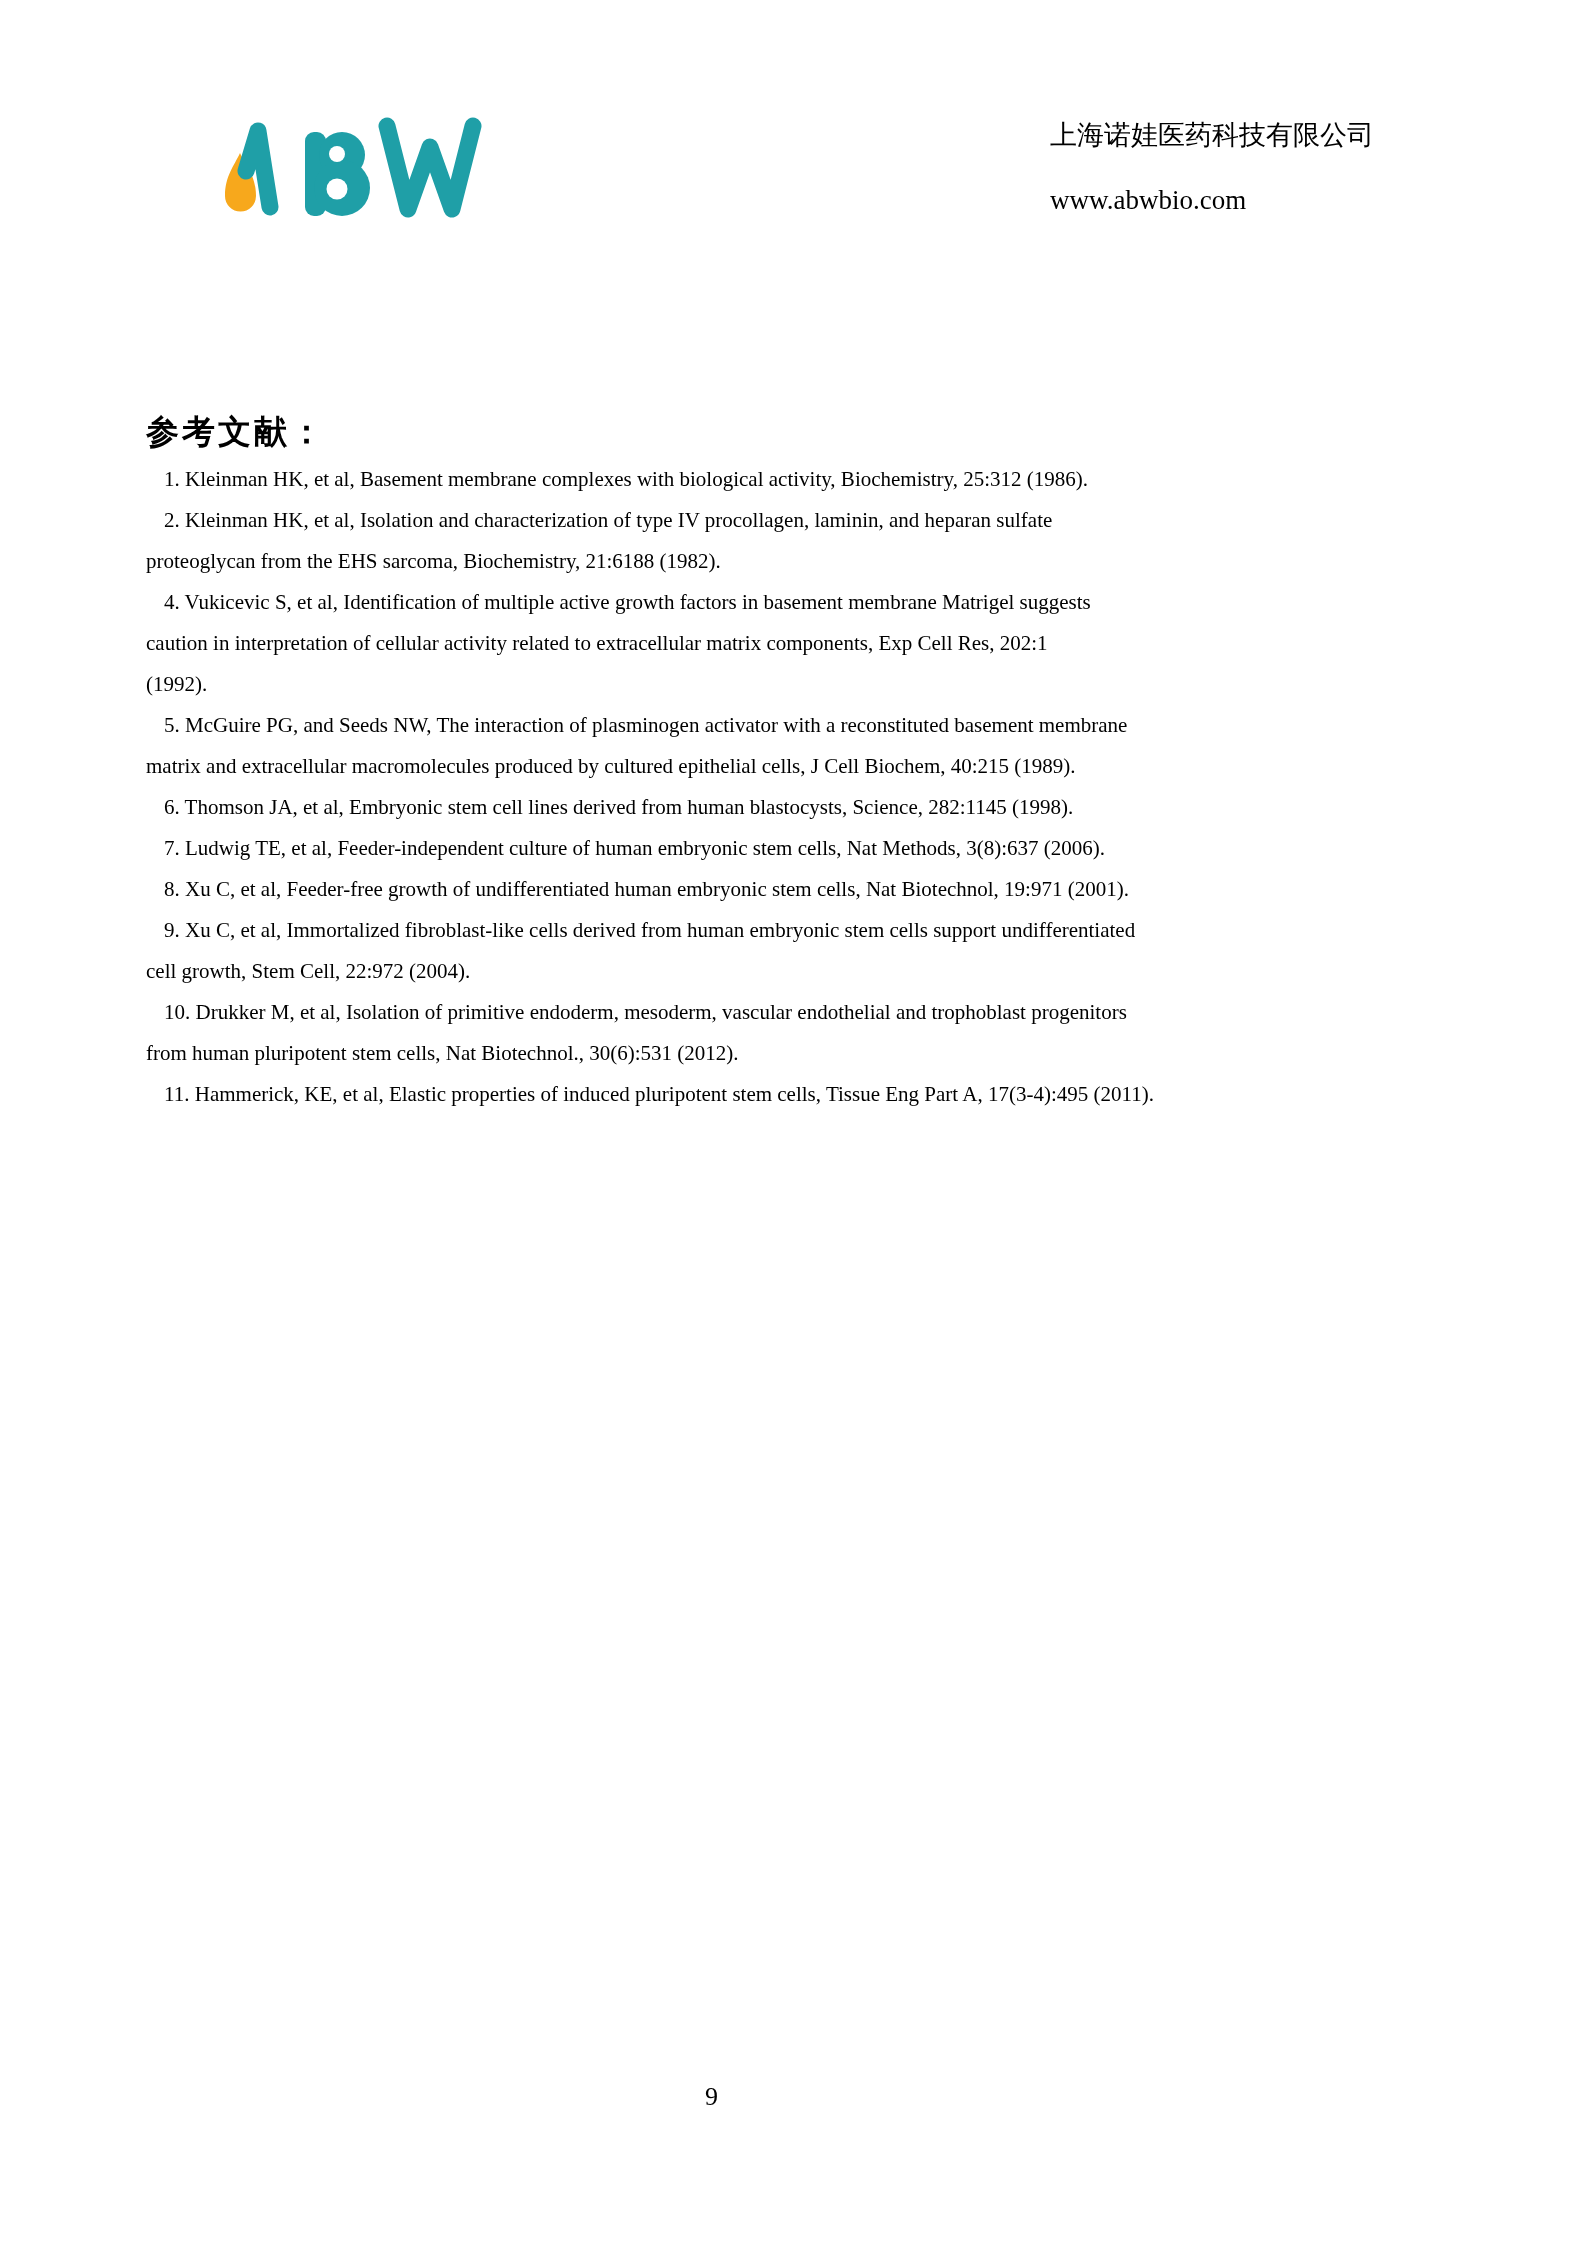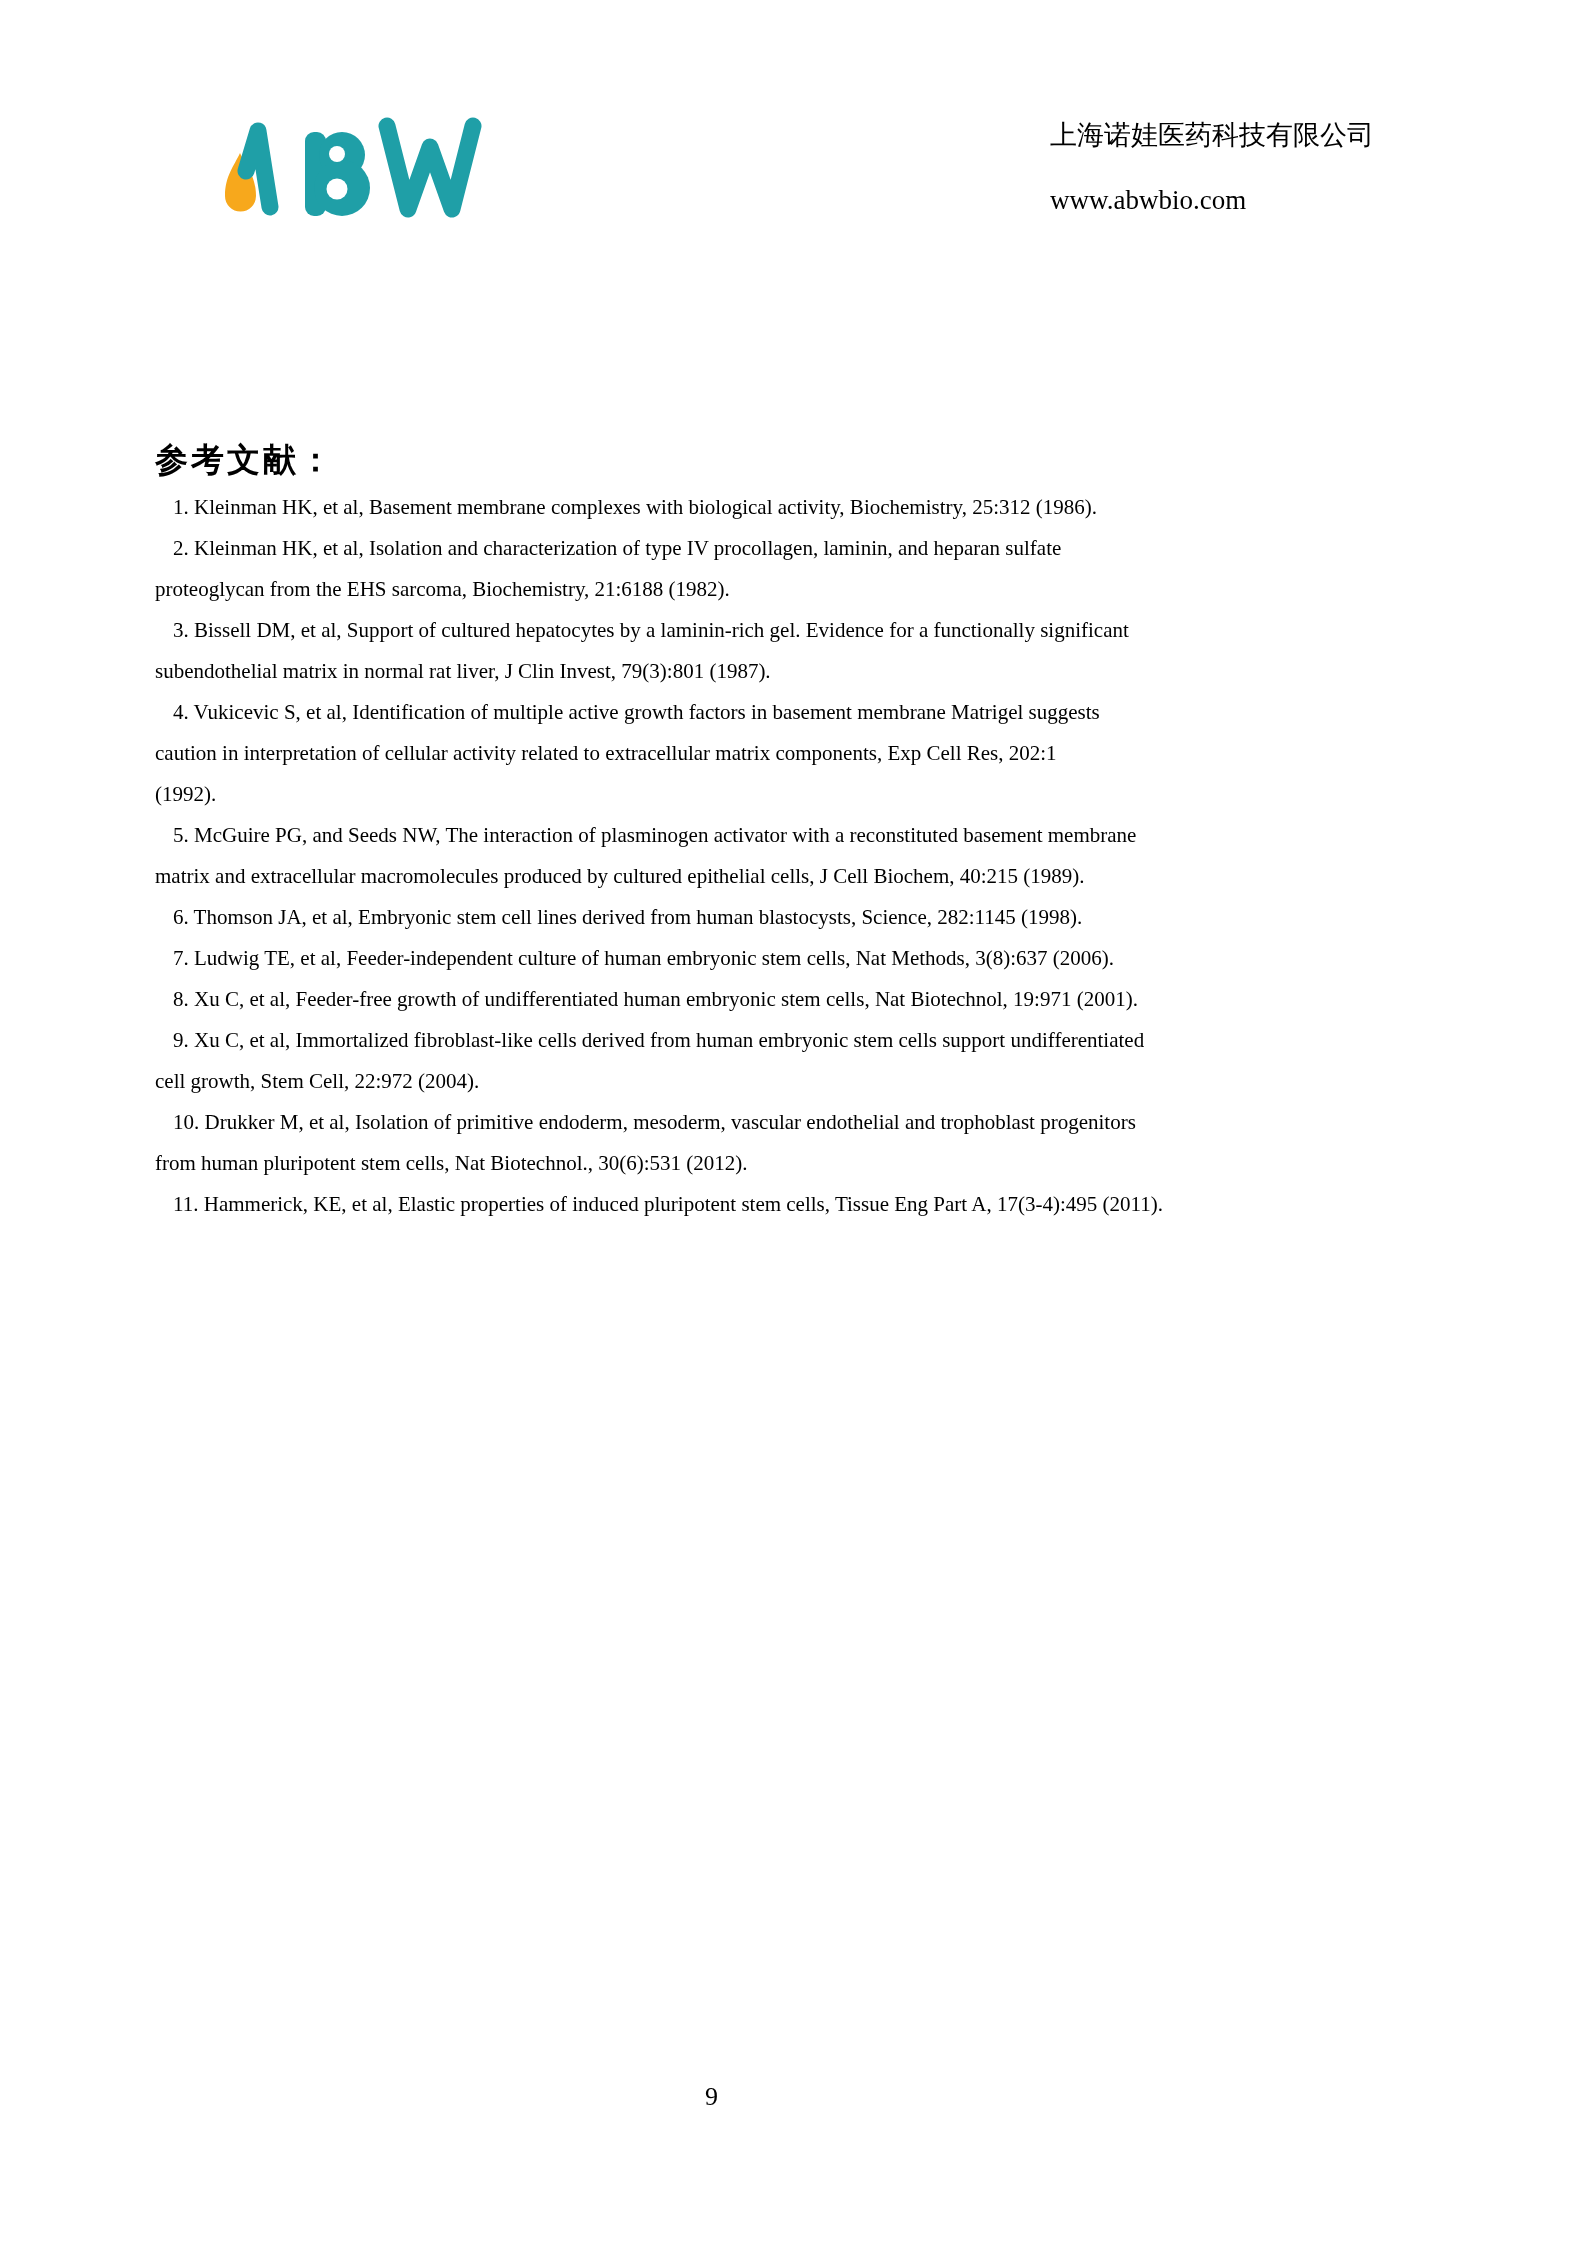--- a/index.html
+++ b/index.html
@@ -30,24 +30,23 @@
     white-space: nowrap;
   }
   .website {
     font-size: 27px;
     line-height: 34px;
     margin-top: 31px;
     white-space: nowrap;
   }
   .content {
     position: absolute;
-    left: 155px;
+    left: 146px;
     top: 412px;
     width: 1340px;
-    margin-top: 28px;
   }
   .ref-heading {
     margin: 0 0 7px 0;
     font-size: 33px;
     line-height: 40px;
     font-weight: 700;
     letter-spacing: 3px;
   }
   .ref {
     margin: 0;
@@ -92,22 +91,20 @@
     <div class="company-name">上海诺娃医药科技有限公司</div>
     <div class="website">www.abwbio.com</div>
   </div>
 
   <div class="content">
     <h2 class="ref-heading">参考文献：</h2>
     <div id="ref-list">
         <p class="ref">1. Kleinman HK, et al, Basement membrane complexes with biological activity, Biochemistry, 25:312 (1986).</p>
         <p class="ref">2. Kleinman HK, et al, Isolation and characterization of type IV procollagen, laminin, and heparan sulfate
 proteoglycan from the EHS sarcoma, Biochemistry, 21:6188 (1982).</p>
-        <p class="ref">3. Bissell DM, et al, Support of cultured hepatocytes by a laminin-rich gel. Evidence for a functionally significant
-subendothelial matrix in normal rat liver, J Clin Invest, 79(3):801 (1987).</p>
         <p class="ref">4. Vukicevic S, et al, Identification of multiple active growth factors in basement membrane Matrigel suggests
 caution in interpretation of cellular activity related to extracellular matrix components, Exp Cell Res, 202:1
 (1992).</p>
         <p class="ref">5. McGuire PG, and Seeds NW, The interaction of plasminogen activator with a reconstituted basement membrane
 matrix and extracellular macromolecules produced by cultured epithelial cells, J Cell Biochem, 40:215 (1989).</p>
         <p class="ref">6. Thomson JA, et al, Embryonic stem cell lines derived from human blastocysts, Science, 282:1145 (1998).</p>
         <p class="ref">7. Ludwig TE, et al, Feeder-independent culture of human embryonic stem cells, Nat Methods, 3(8):637 (2006).</p>
         <p class="ref">8. Xu C, et al, Feeder-free growth of undifferentiated human embryonic stem cells, Nat Biotechnol, 19:971 (2001).</p>
         <p class="ref">9. Xu C, et al, Immortalized fibroblast-like cells derived from human embryonic stem cells support undifferentiated
 cell growth, Stem Cell, 22:972 (2004).</p>

